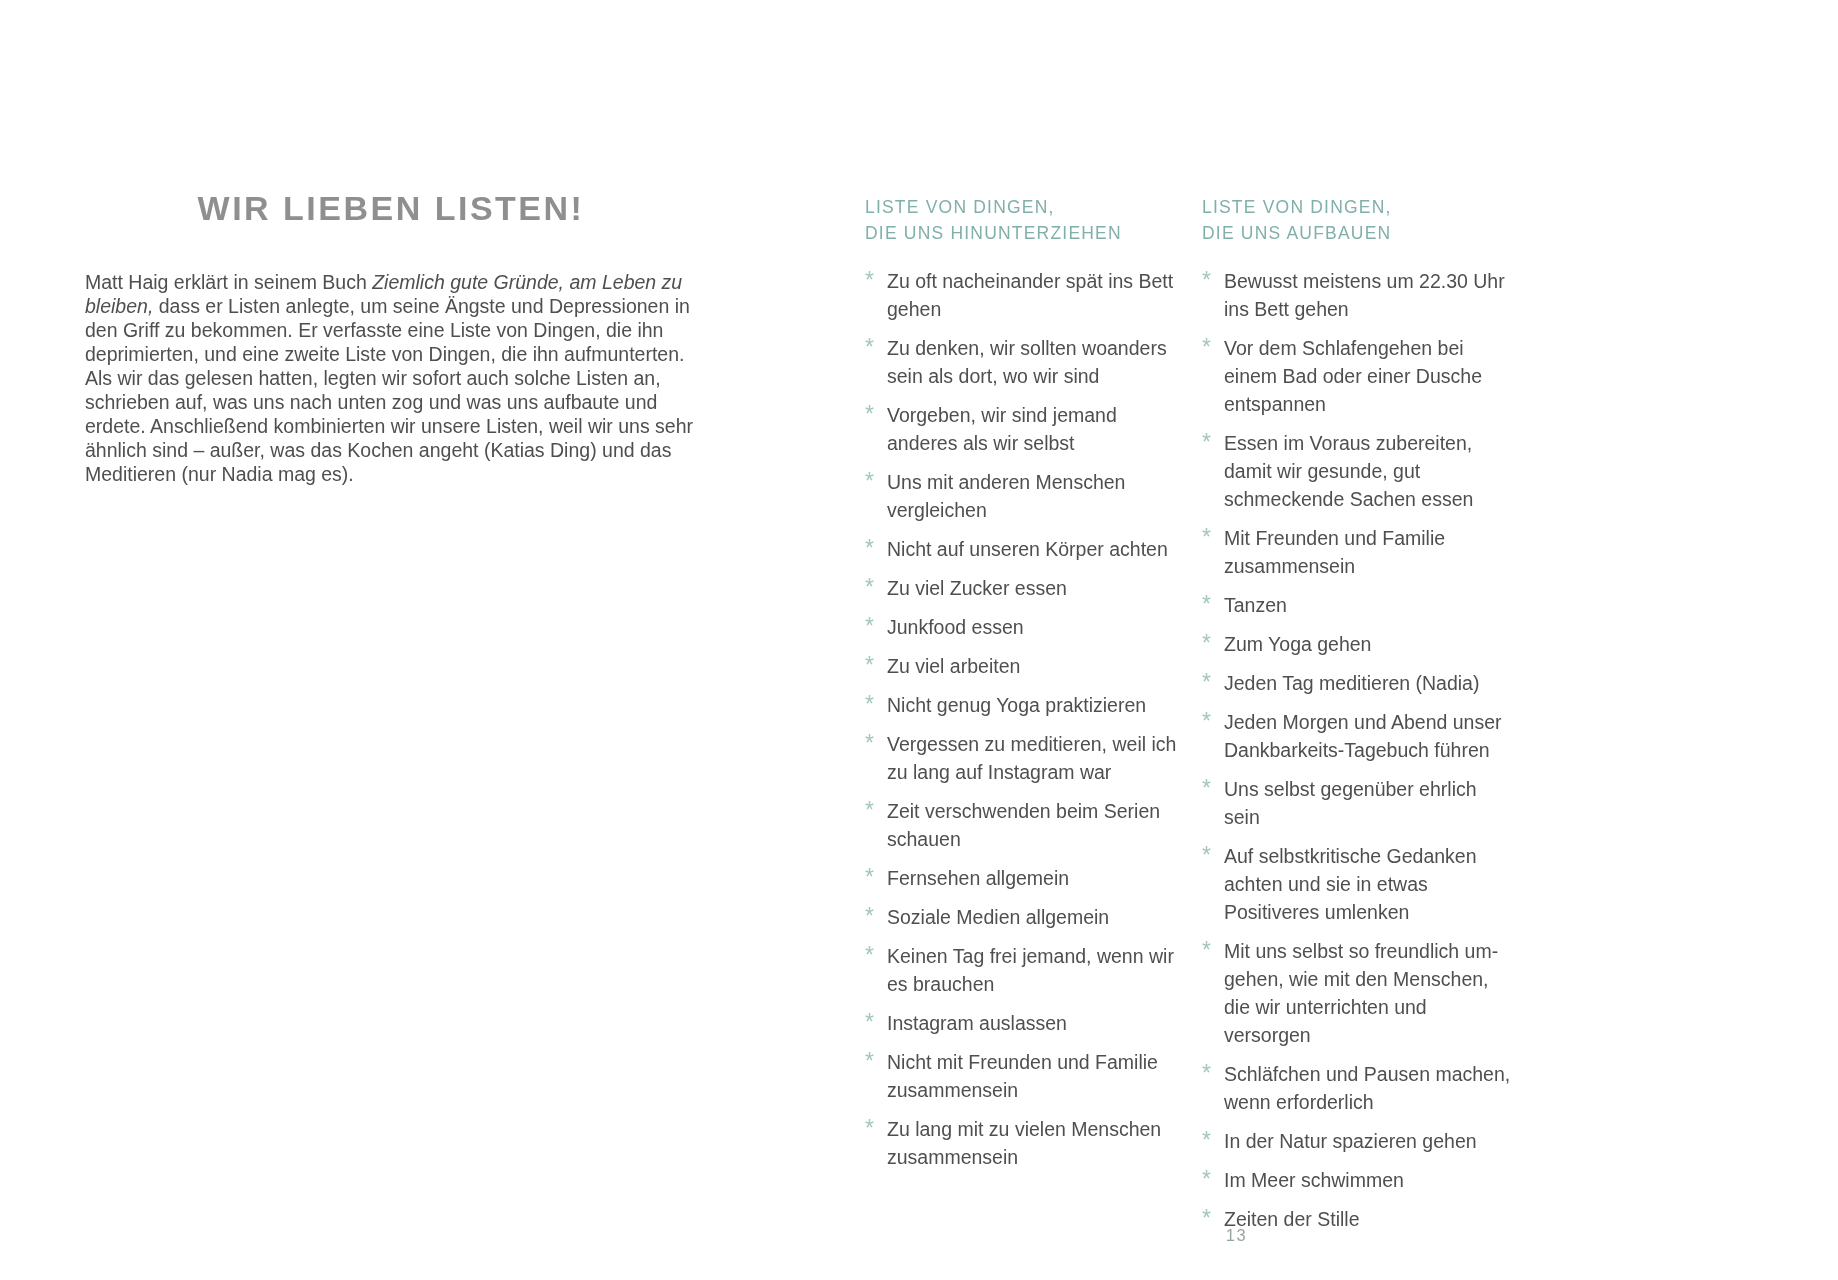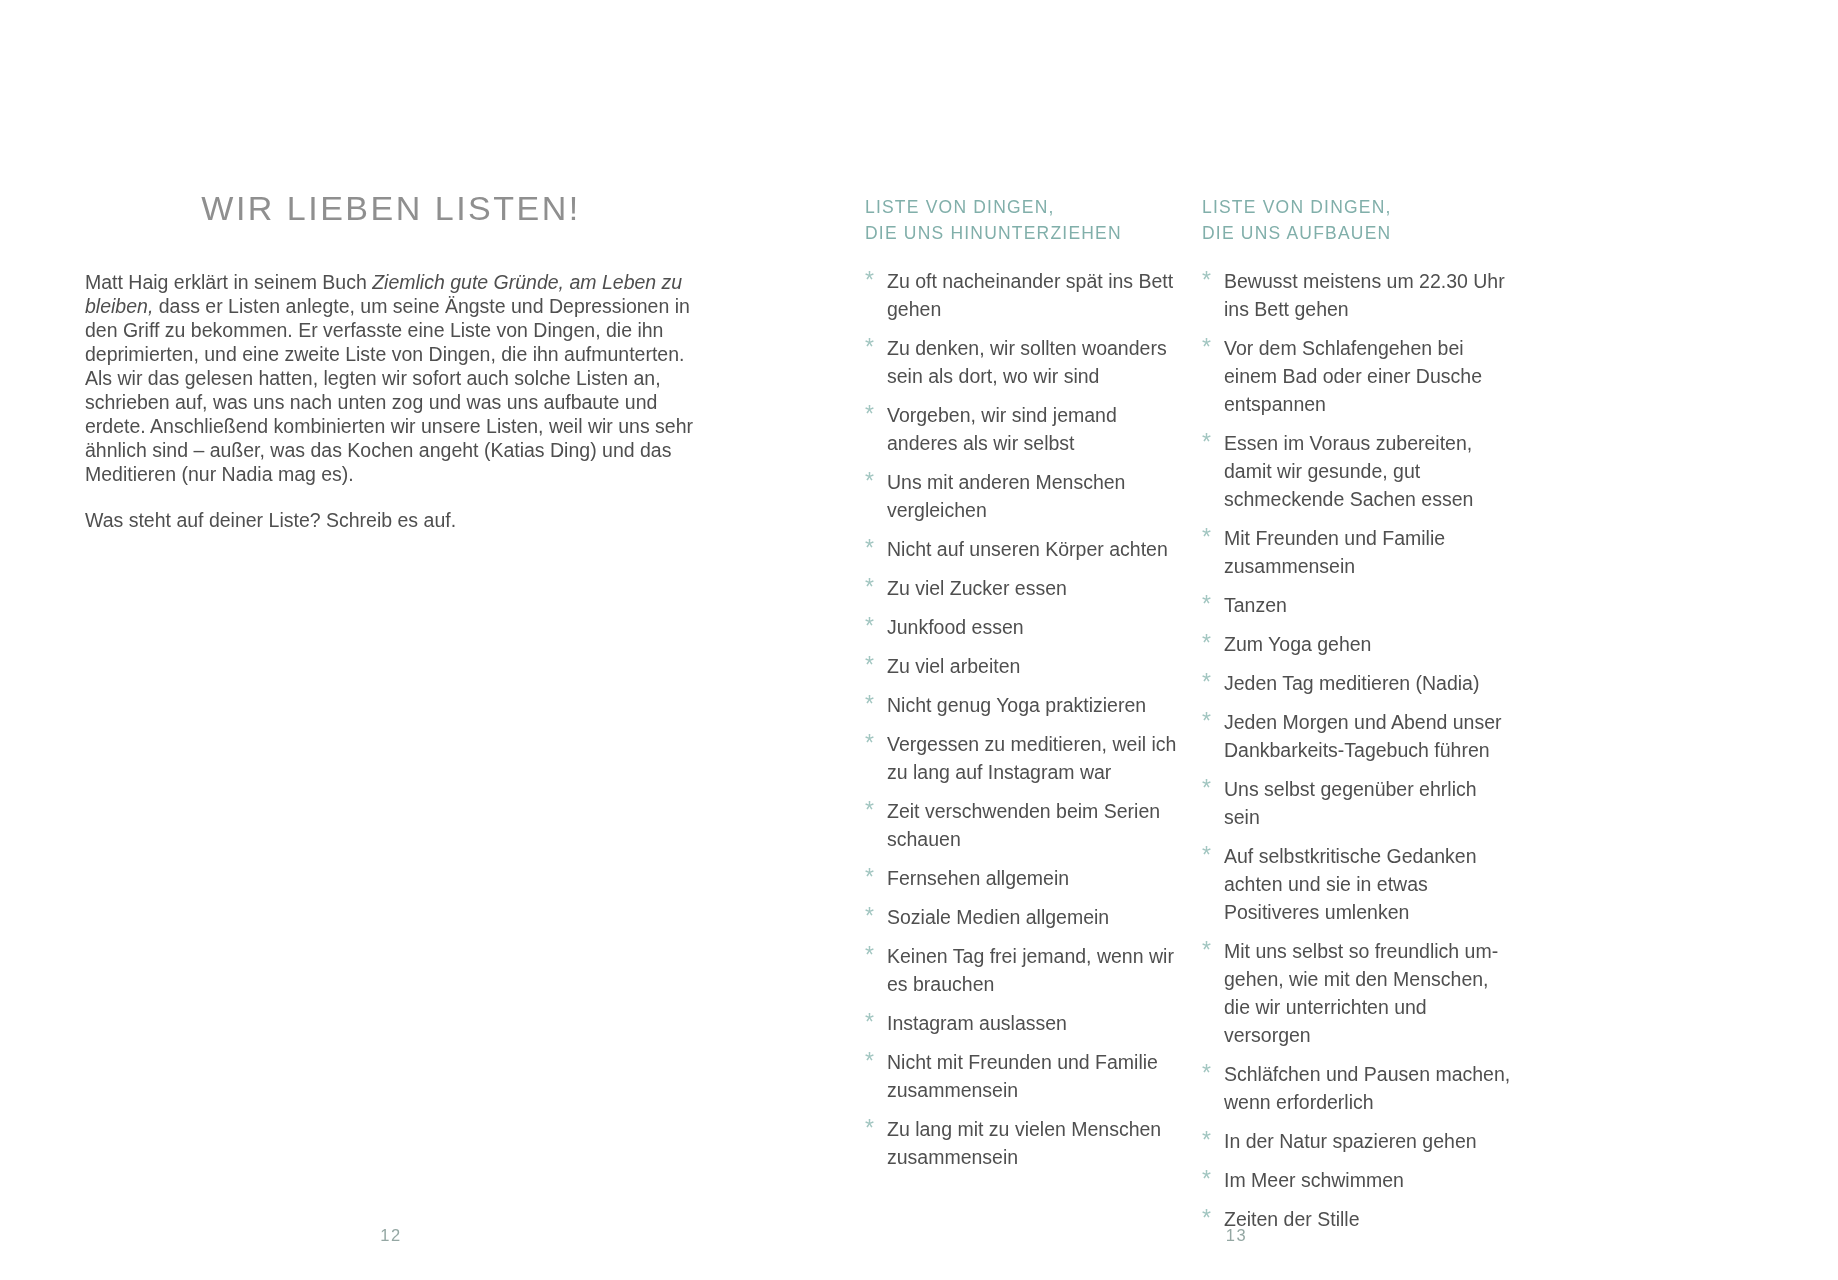--- a/index.html
+++ b/index.html
@@ -19,21 +19,21 @@
   .left-content {
     position: absolute;
     left: 85px;
     top: 188px;
     width: 612px;
   }
   .chapter-title {
     margin: 0 0 42px 0;
     text-align: center;
     font-size: 34px;
-    font-weight: 400;
+    font-weight: 700;
     letter-spacing: 2.5px;
     color: #8f8f8f;
     line-height: 40px;
     white-space: nowrap;
   }
   .body-par {
     margin: 0;
     font-size: 19.5px;
     font-weight: 300;
     line-height: 24px;
@@ -99,21 +99,20 @@
   .pagenum-right { left: 911px; width: 651px; }
 </style>
 </head>
 <body>
 
 <div class="spread">
 
   <section class="left-content">
     <h1 class="chapter-title">WIR LIEBEN LISTEN!</h1>
     <p class="body-par"><span>Matt Haig erklärt in seinem Buch </span><em>Ziemlich gute Gründe, am Leben zu bleiben,</em><span> dass er Listen anlegte, um seine Ängste und Depressionen in den Griff zu bekommen. Er verfasste eine Liste von Dingen, die ihn deprimierten, und eine zweite Liste von Dingen, die ihn aufmunterten. Als wir das gelesen hatten, legten wir sofort auch solche Listen an, schrieben auf, was uns nach unten zog und was uns aufbaute und erdete. Anschließend kombinierten wir unsere Listen, weil wir uns sehr ähnlich sind – außer, was das Kochen angeht (Katias Ding) und das Meditieren (nur Nadia mag es).</span></p>
-    <p class="body-par prompt-par">Was steht auf deiner Liste? Schreib es auf.</p>
   </section>
 
   <section class="col col-down">
     <h2 class="col-heading">
       <span>LISTE VON DINGEN,</span>
       <span>DIE UNS HINUNTERZIEHEN</span>
     </h2>
     <ul class="item-list">
 
         <li>
@@ -280,16 +279,15 @@
           <span class="item-text">Im Meer schwimmen</span>
         </li>
 
         <li>
           <span class="bullet">*</span>
           <span class="item-text">Zeiten der Stille</span>
         </li>
       </ul>
   </section>
 
-  <div class="pagenum pagenum-left">12</div>
   <div class="pagenum pagenum-right">13</div>
 
 </div>
 
 </body></html>

